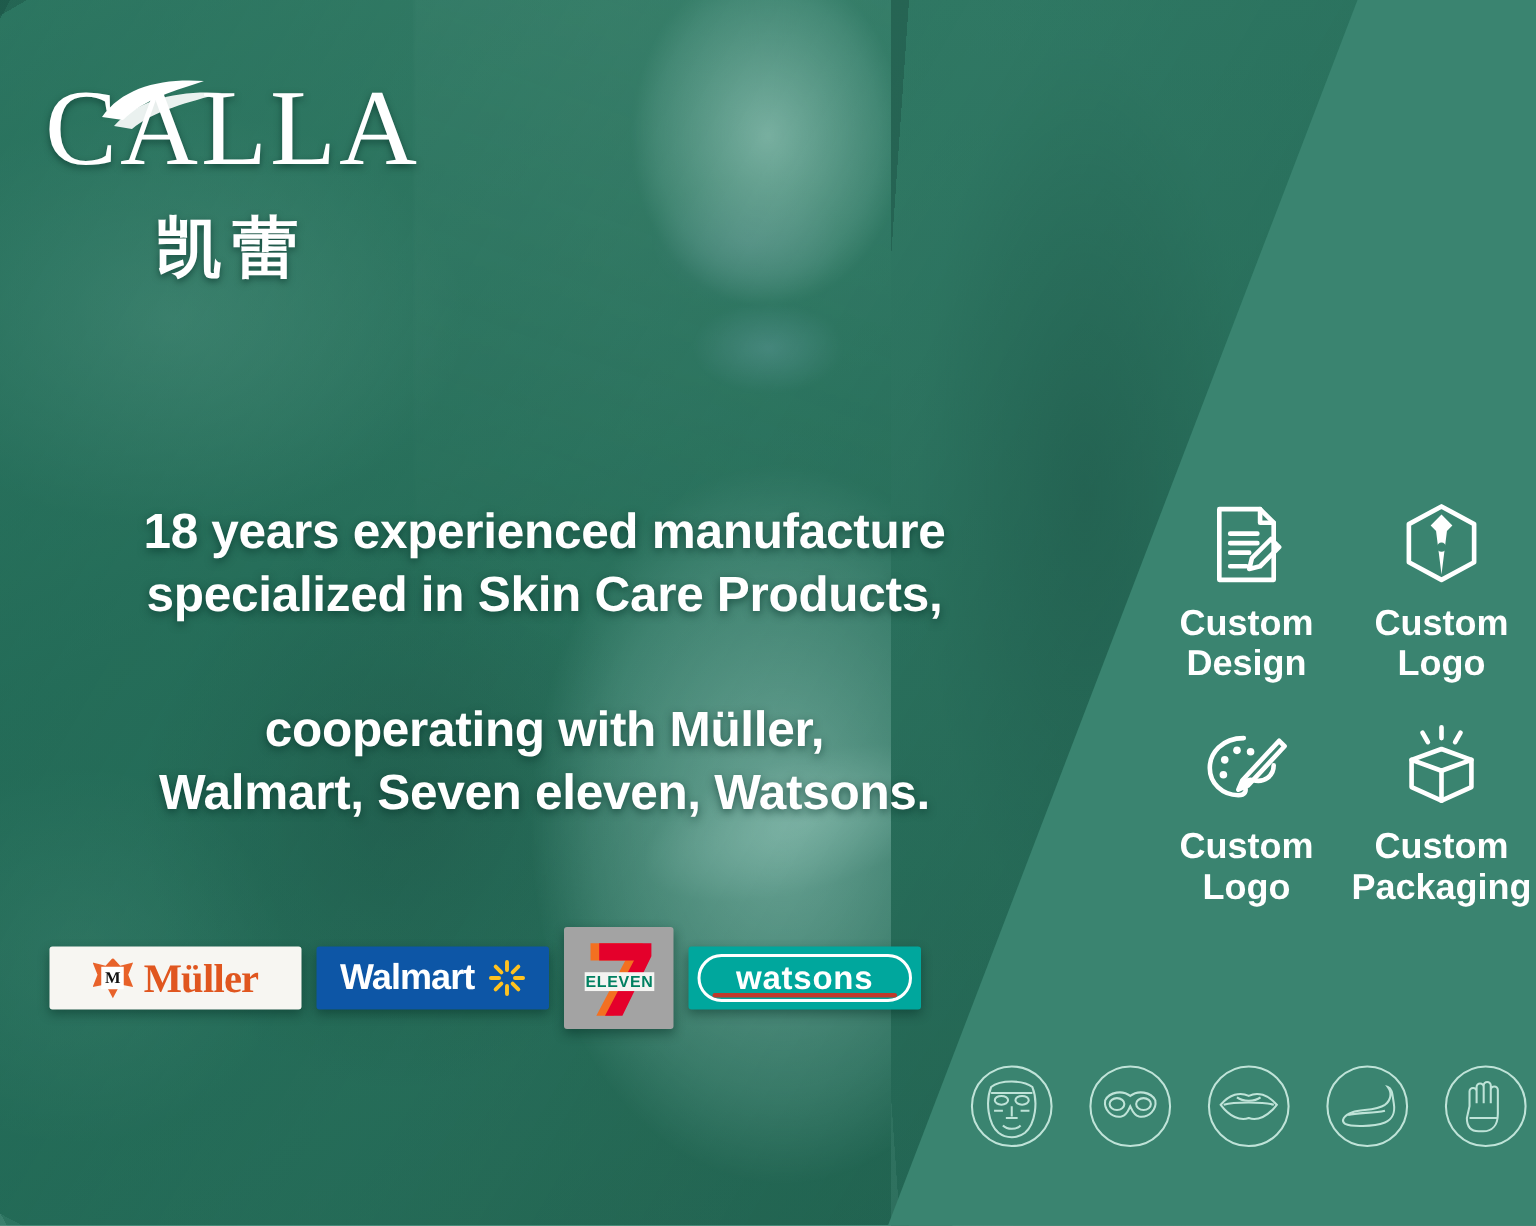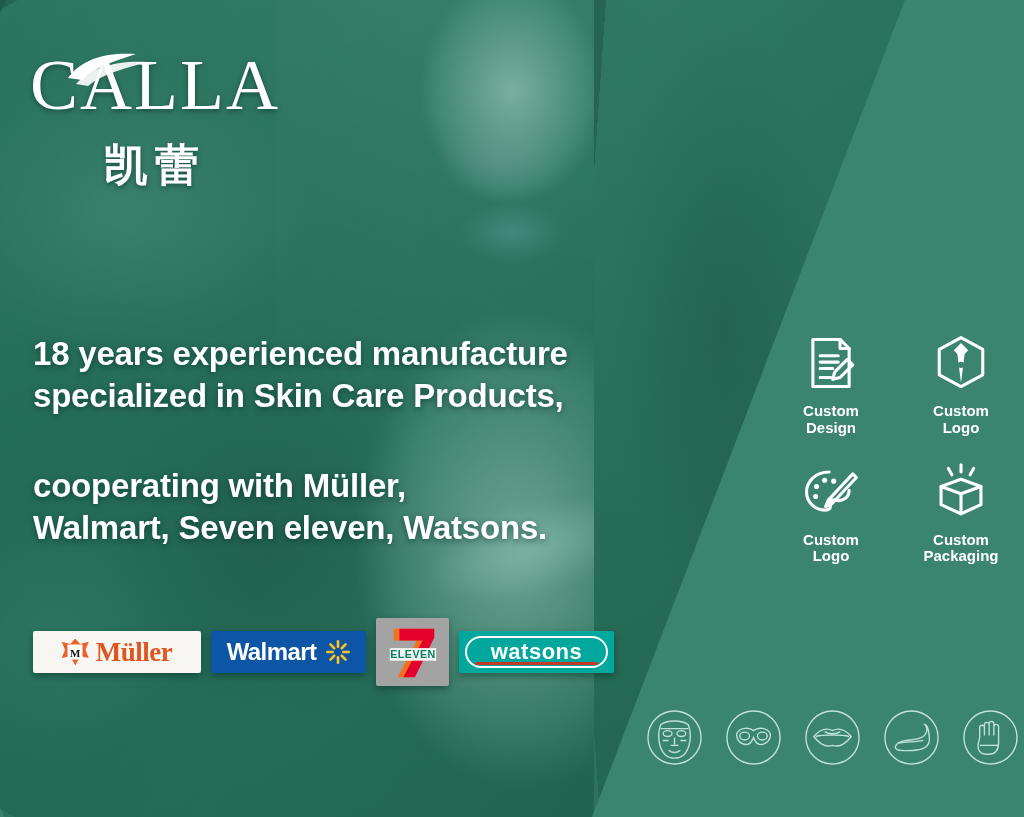--- a/index.html
+++ b/index.html
@@ -84,21 +84,21 @@
 
   
   .headline {
     position:absolute; left:33px; top:333px; width:660px;
     color:#ffffff;
     font-size:33px; font-weight:700; line-height:1.26;
     letter-spacing:-.2px;
     text-shadow:0 2px 6px rgba(0,45,36,.60);
   }
   .headline .block2 { margin-top:49px; }
-  .headline p { white-space:nowrap; }
+  .headline p { white-space:nowrap;text-align:center; }
 
   
   .partners { position:absolute; left:33px; top:618px; display:flex; align-items:center; gap:10px; }
   .plogo { position:relative; box-shadow:0 3px 7px rgba(0,40,30,.45); }
 
   .muller {
     width:168px; height:42px; background:#f7f6f2; border-radius:2px;
     display:flex; align-items:center; justify-content:center; gap:7px;
   }
   .muller-mark { position:relative; width:27px; height:27px; }
@@ -145,21 +145,21 @@
   }
 
   
   .features {
     position:absolute; left:768px; top:330px; width:256px;
     display:grid; grid-template-columns:1fr 1fr; row-gap:22px; column-gap:4px;
   }
   .feature { text-align:center; color:#fff; }
   .feature .ico { height:66px; display:flex; align-items:center; justify-content:center; }
   .feature .ico svg { width:58px; height:58px; }
-  .feature .flabel { margin-top:7px; font-size:15px; font-weight:700; line-height:1.12; }
+  .feature .flabel { margin-top:7px; font-size:24px; font-weight:700; line-height:1.12; }
 
   
   .oem-title {
     position:absolute; left:663px; top:655px; width:340px; text-align:center;
     color:#fff; font-size:40px; font-weight:700; letter-spacing:1px;
     text-shadow:0 3px 7px rgba(0,45,36,.50);
   }
   .oem-icons {
     position:absolute; left:645px; top:708px; width:375px;
     display:flex; justify-content:space-between; align-items:center;

